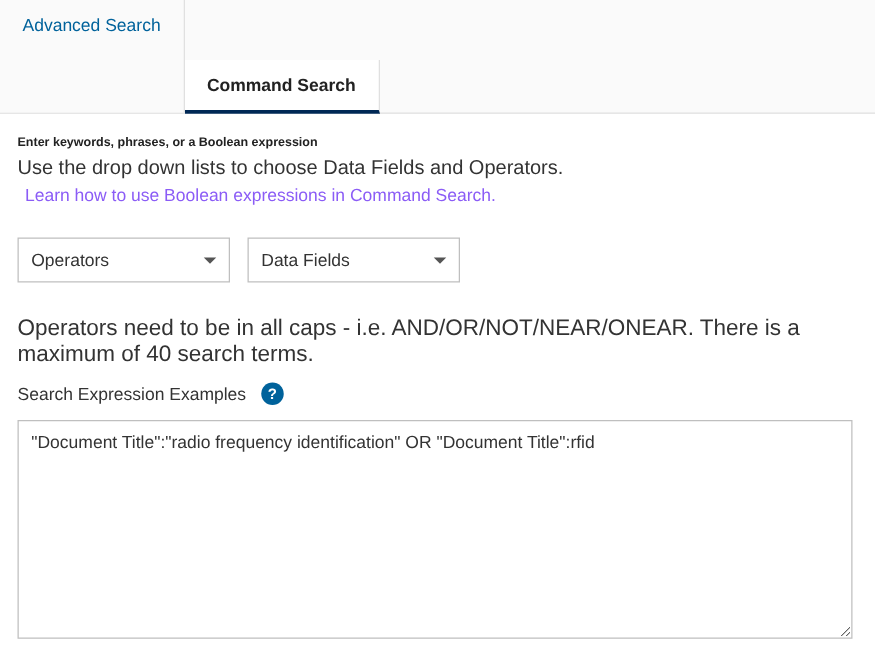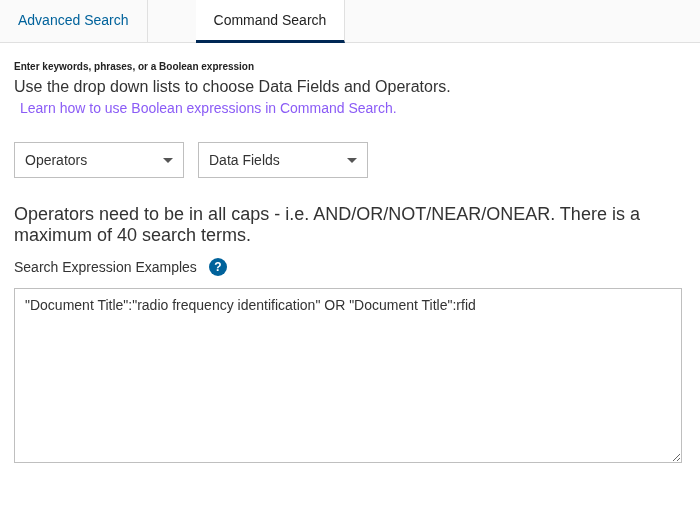--- a/index.html
+++ b/index.html
@@ -7,36 +7,36 @@
       font-family: Arial, Helvetica, sans-serif;
       font-size: 14px;
       color: #333;
       background: #fff;
       width: 700px;
     }
     .tabs {
       display: flex;
       border-bottom: 1px solid #e0e0e0;
       background: #fafafa;
-      gap: 48px;
     }
     .tab {
       padding: 12px 18px;
       cursor: pointer;
       color: #00629b;
       font-size: 14px;
       border-right: 1px solid #e0e0e0;
       background: #fafafa;
     }
     .tab.active {
       background: #fff;
       color: #222;
-      font-weight: normal;
+      font-weight: bold;
       border-bottom: 3px solid #002855;
       margin-bottom: -1px;
+      margin-top: 48px;
     }
     .content {
       padding: 18px 14px 10px 14px;
     }
     .title {
       font-weight: bold;
       font-size: 10px;
       color: #222;
       margin-bottom: 6px;
     }

